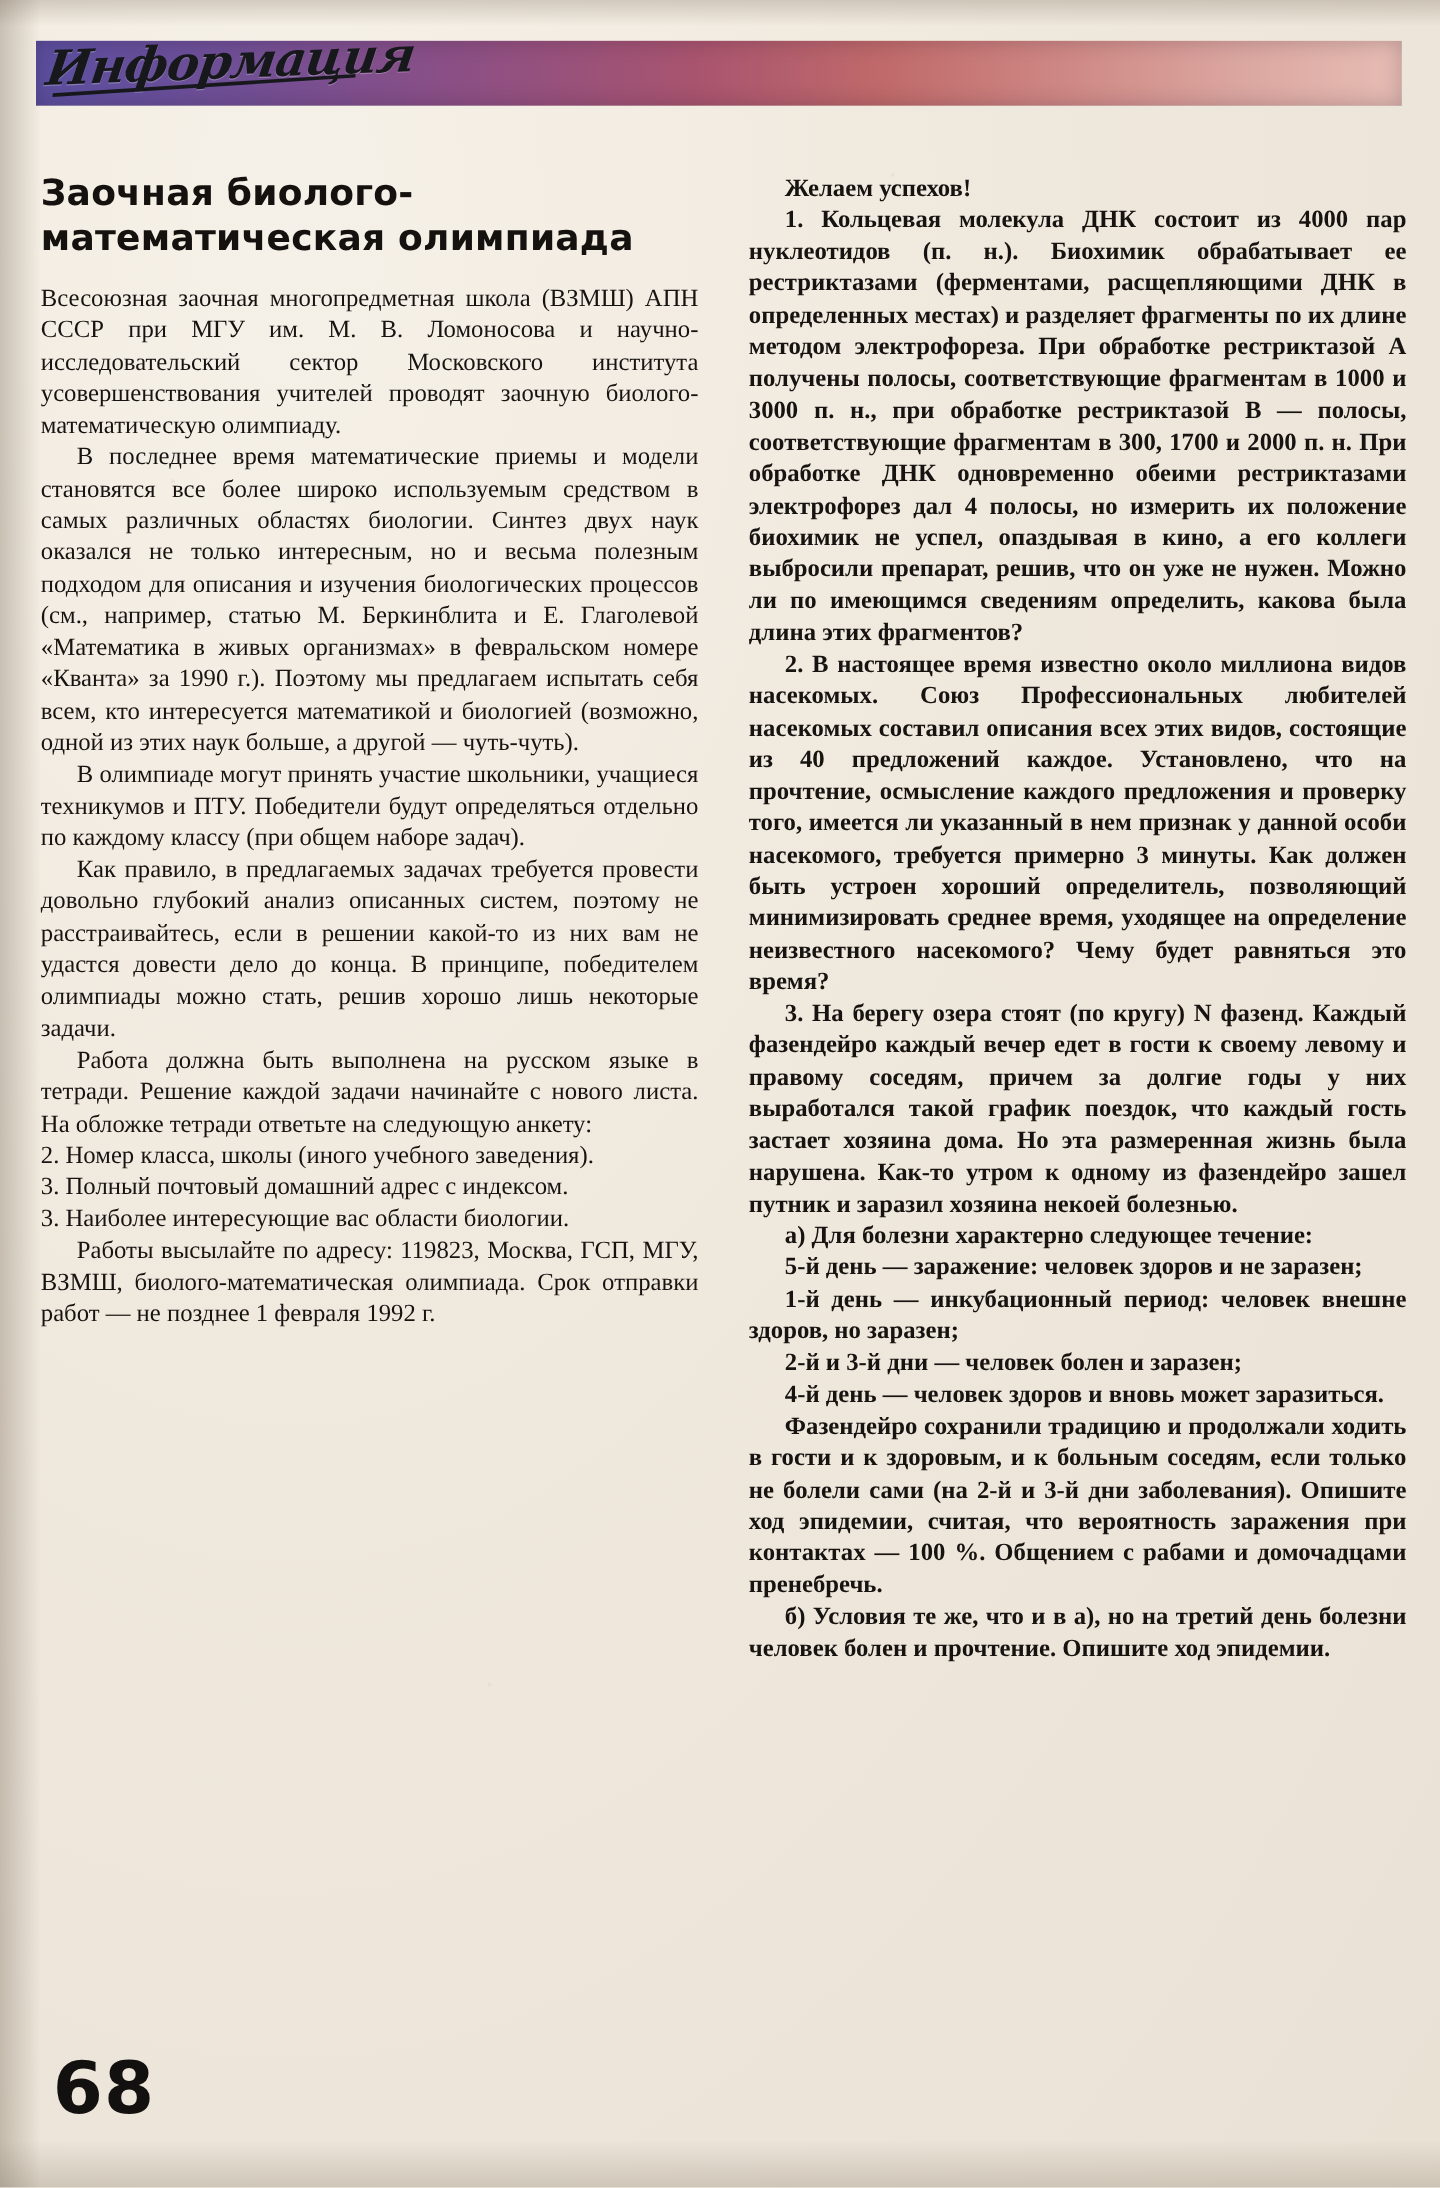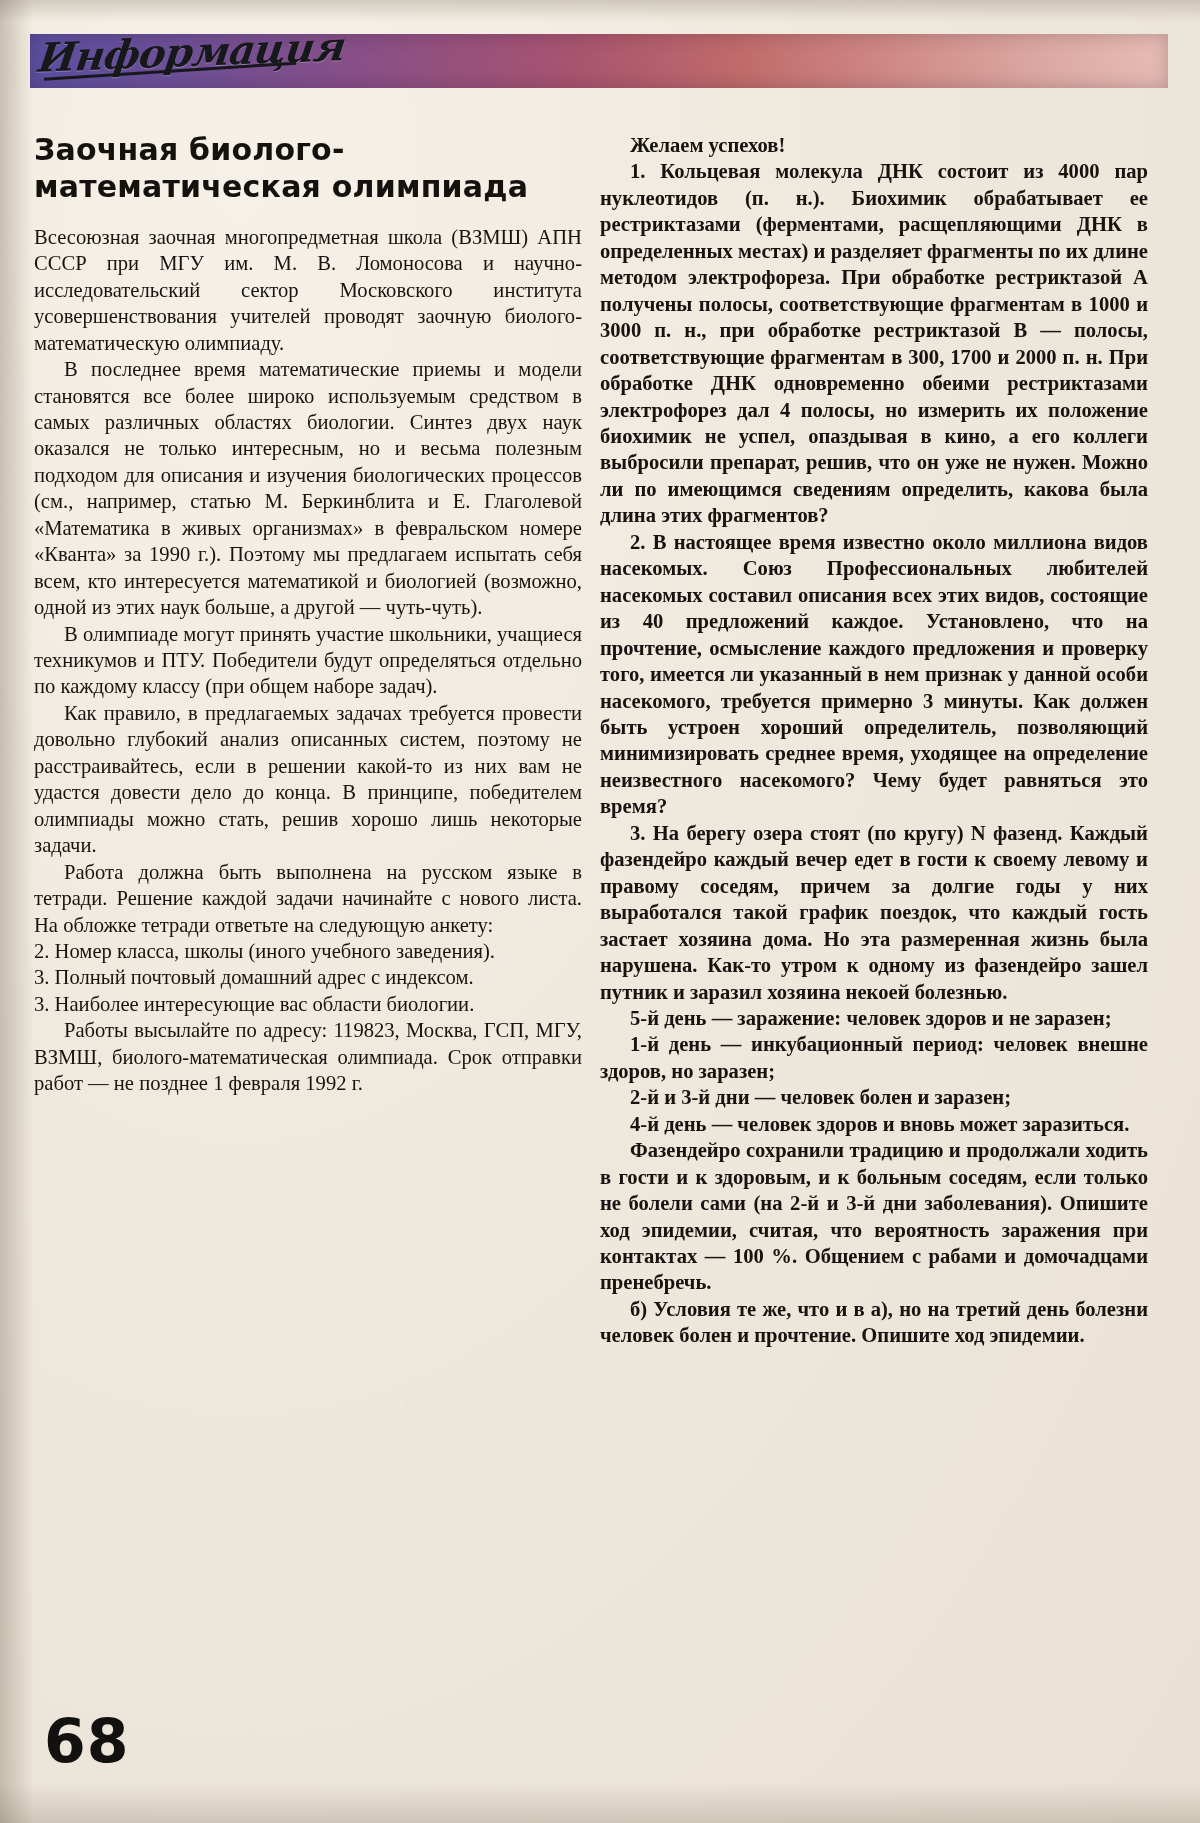--- a/index.html
+++ b/index.html
@@ -99,21 +99,22 @@
 
   
   .content {
     position: absolute;
     left: 34px;
     top: 132px;
     width: 1140px;
   }
   .cols {
     display: flex;
-    gap: 18px;
+    gap: 42px;
+    margin-top: 12px;
   }
   .col {
     width: 548px;
   }
   h1.title {
     font-family: "DejaVu Sans", sans-serif;
     font-weight: 700;
     font-size: 30px;
     line-height: 1.23;
     margin: 0 0 18px 0;
@@ -178,20 +179,21 @@
         <p class="ind">Работы высылайте по адресу: 119823, Москва, ГСП, МГУ, ВЗМШ, биолого-математическая олимпиада. Срок отправки работ — не позднее 1 февраля 1992 г.</p>
       </div>
 
       <div class="col">
         <p class="ind b">Желаем успехов!</p>
 
         <p class="ind b">1. Кольцевая молекула ДНК состоит из 4000 пар нуклеотидов (п. н.). Биохимик обрабатывает ее рестриктазами (ферментами, расщепляющими ДНК в определенных местах) и разделяет фрагменты по их длине методом электрофореза. При обработке рестриктазой A получены полосы, соответствующие фрагментам в 1000 и 3000 п. н., при обработке рестриктазой B — полосы, соответствующие фрагментам в 300, 1700 и 2000 п. н. При обработке ДНК одновременно обеими рестриктазами электрофорез дал 4 полосы, но измерить их положение биохимик не успел, опаздывая в кино, а его коллеги выбросили препарат, решив, что он уже не нужен. Можно ли по имеющимся сведениям определить, какова была длина этих фрагментов?</p>
         <p class="ind b">2. В настоящее время известно около миллиона видов насекомых. Союз Профессиональных любителей насекомых составил описания всех этих видов, состоящие из 40 предложений каждое. Установлено, что на прочтение, осмысление каждого предложения и проверку того, имеется ли указанный в нем признак у данной особи насекомого, требуется примерно 3 минуты. Как должен быть устроен хороший определитель, позволяющий минимизировать среднее время, уходящее на определение неизвестного насекомого? Чему будет равняться это время?</p>
         <p class="ind b">3. На берегу озера стоят (по кругу) N фазенд. Каждый фазендейро каждый вечер едет в гости к своему левому и правому соседям, причем за долгие годы у них выработался такой график поездок, что каждый гость застает хозяина дома. Но эта размеренная жизнь была нарушена. Как-то утром к одному из фазендейро зашел путник и заразил хозяина некоей болезнью.</p>
 
+        <p class="ind b">а) Для болезни характерно следующее течение:</p>
         <p class="ind b">5-й день — заражение: человек здоров и не заразен;</p>
         <p class="ind b">1-й день — инкубационный период: человек внешне здоров, но заразен;</p>
         <p class="ind b">2-й и 3-й дни — человек болен и заразен;</p>
         <p class="ind b">4-й день — человек здоров и вновь может заразиться.</p>
 
         <p class="ind b">Фазендейро сохранили традицию и продолжали ходить в гости и к здоровым, и к больным соседям, если только не болели сами (на 2-й и 3-й дни заболевания). Опишите ход эпидемии, считая, что вероятность заражения при контактах — 100 %. Общением с рабами и домочадцами пренебречь.</p>
         <p class="ind b">б) Условия те же, что и в а), но на третий день болезни человек болен и прочтение. Опишите ход эпидемии.</p>
       </div>
 
     </div>

